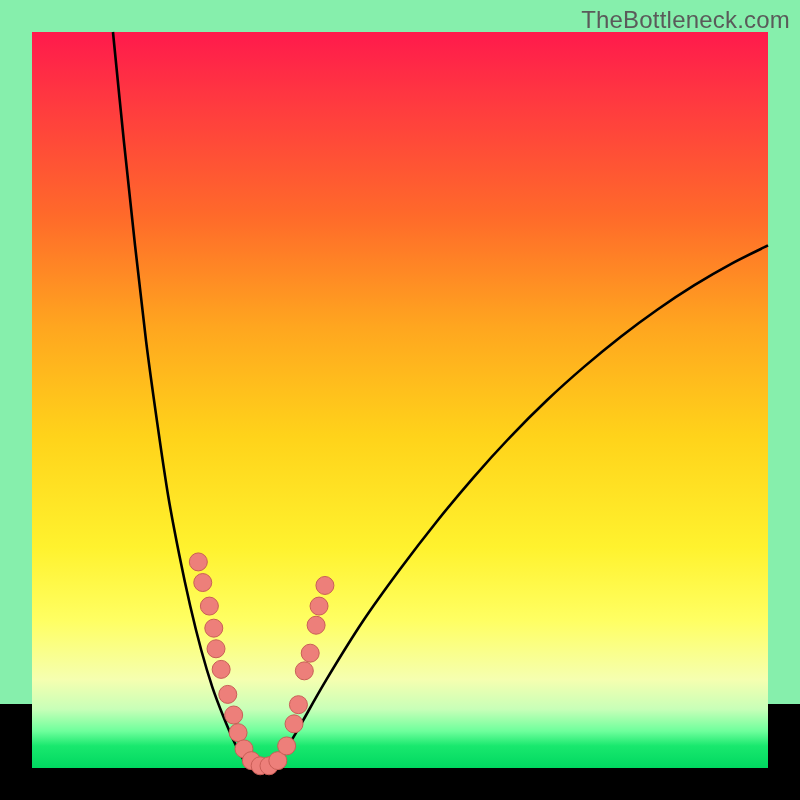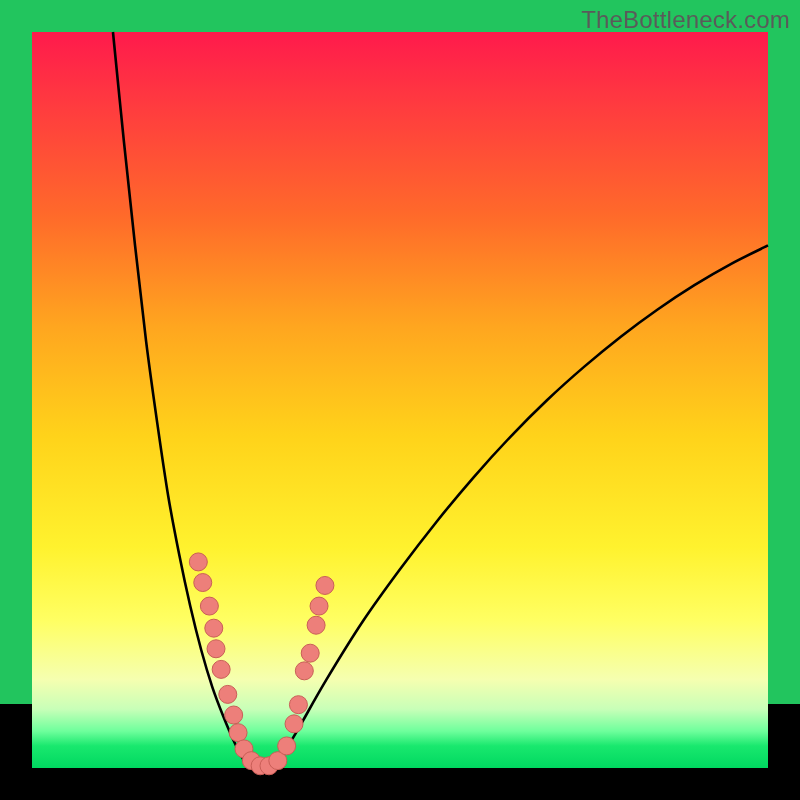--- a/index.html
+++ b/index.html
@@ -8,21 +8,21 @@
     width: 800px;
     height: 800px;
     overflow: hidden;
     background: #000;
     font-family: Arial, Helvetica, sans-serif;
   }
   .frame {
     position: relative;
     width: 800px;
     height: 704px;
-    background: #22c55e;
+    background: #86efac;
   }
   .plot-area {
     position: absolute;
     left: 32px;
     top: 32px;
     width: 736px;
     height: 736px;
     background: linear-gradient(to bottom,
       #ff1a4c 0%,
       #ff3b3f 10%,

